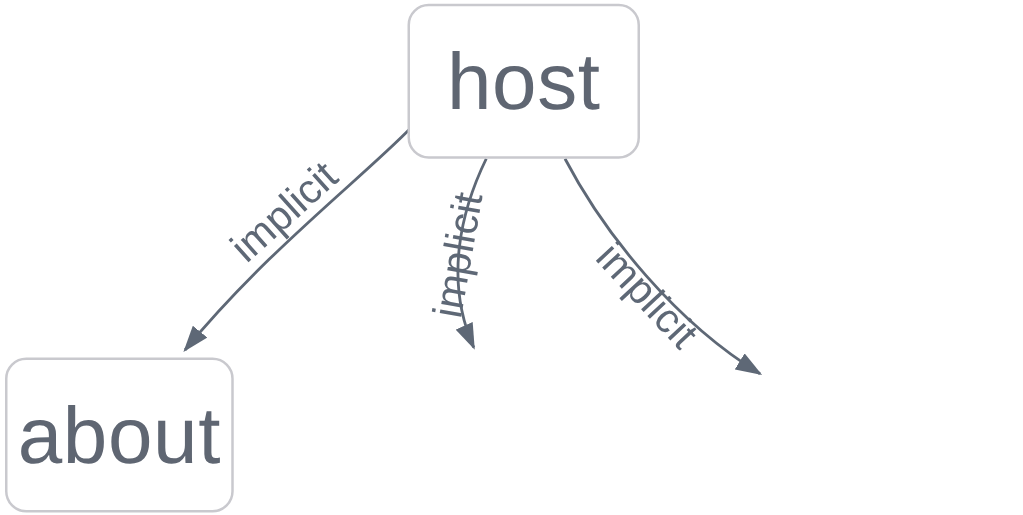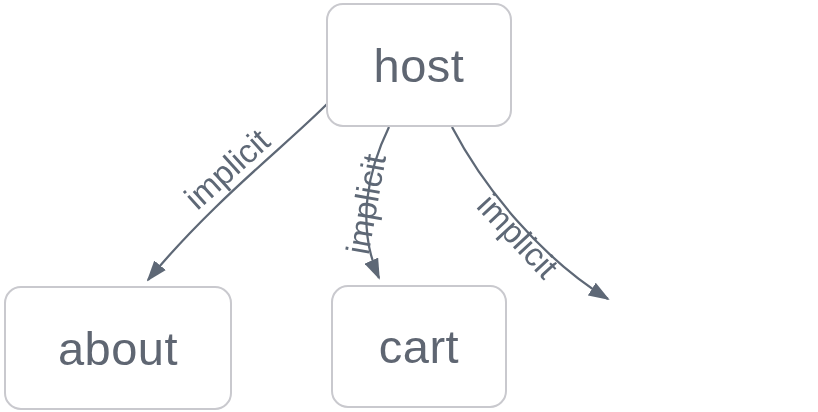--- a/index.html
+++ b/index.html
@@ -32,28 +32,28 @@
     box-sizing: border-box;
     background: #ffffff;
     border: 2px solid #c9c9ce;
     border-radius: 17px;
     display: flex;
     align-items: center;
     justify-content: center;
   }
   .node-label {
     color: #5f6672;
-    font-size: 47px;
+    font-size: 64px;
     font-weight: 400;
     line-height: 1;
     letter-spacing: 0.5px;
     user-select: none;
   }
   .node-host  { left: 326px; top: 3px;   width: 186px; height: 124px; }
-  .node-about { left: 4px;   top: 286px; width: 228px; height: 124px; }
+  .node-about { left: 4px;   top: 286px; width: 183px; height: 124px; }
   .node-cart  { left: 331px; top: 285px; width: 176px; height: 123px; }
   .node-shop  { left: 613px; top: 285px; width: 204px; height: 123px; }
   .edge-label {
     position: absolute;
     color: #5e6876;
     font-size: 33px;
     font-weight: 400;
     line-height: 1;
     white-space: nowrap;
     user-select: none;
@@ -90,17 +90,14 @@
   <div class="edge-label edge-label-1">implicit</div>
   <div class="edge-label edge-label-2">implicit</div>
   <div class="edge-label edge-label-3">implicit</div>
 
   <div class="node node-host">
     <span class="node-label">host</span>
   </div>
   <div class="node node-about">
     <span class="node-label">about</span>
   </div>
-  <div class="node node-cart">
-    <span class="node-label">cart</span>
-  </div>
 
 </div>
 
 </body></html>

